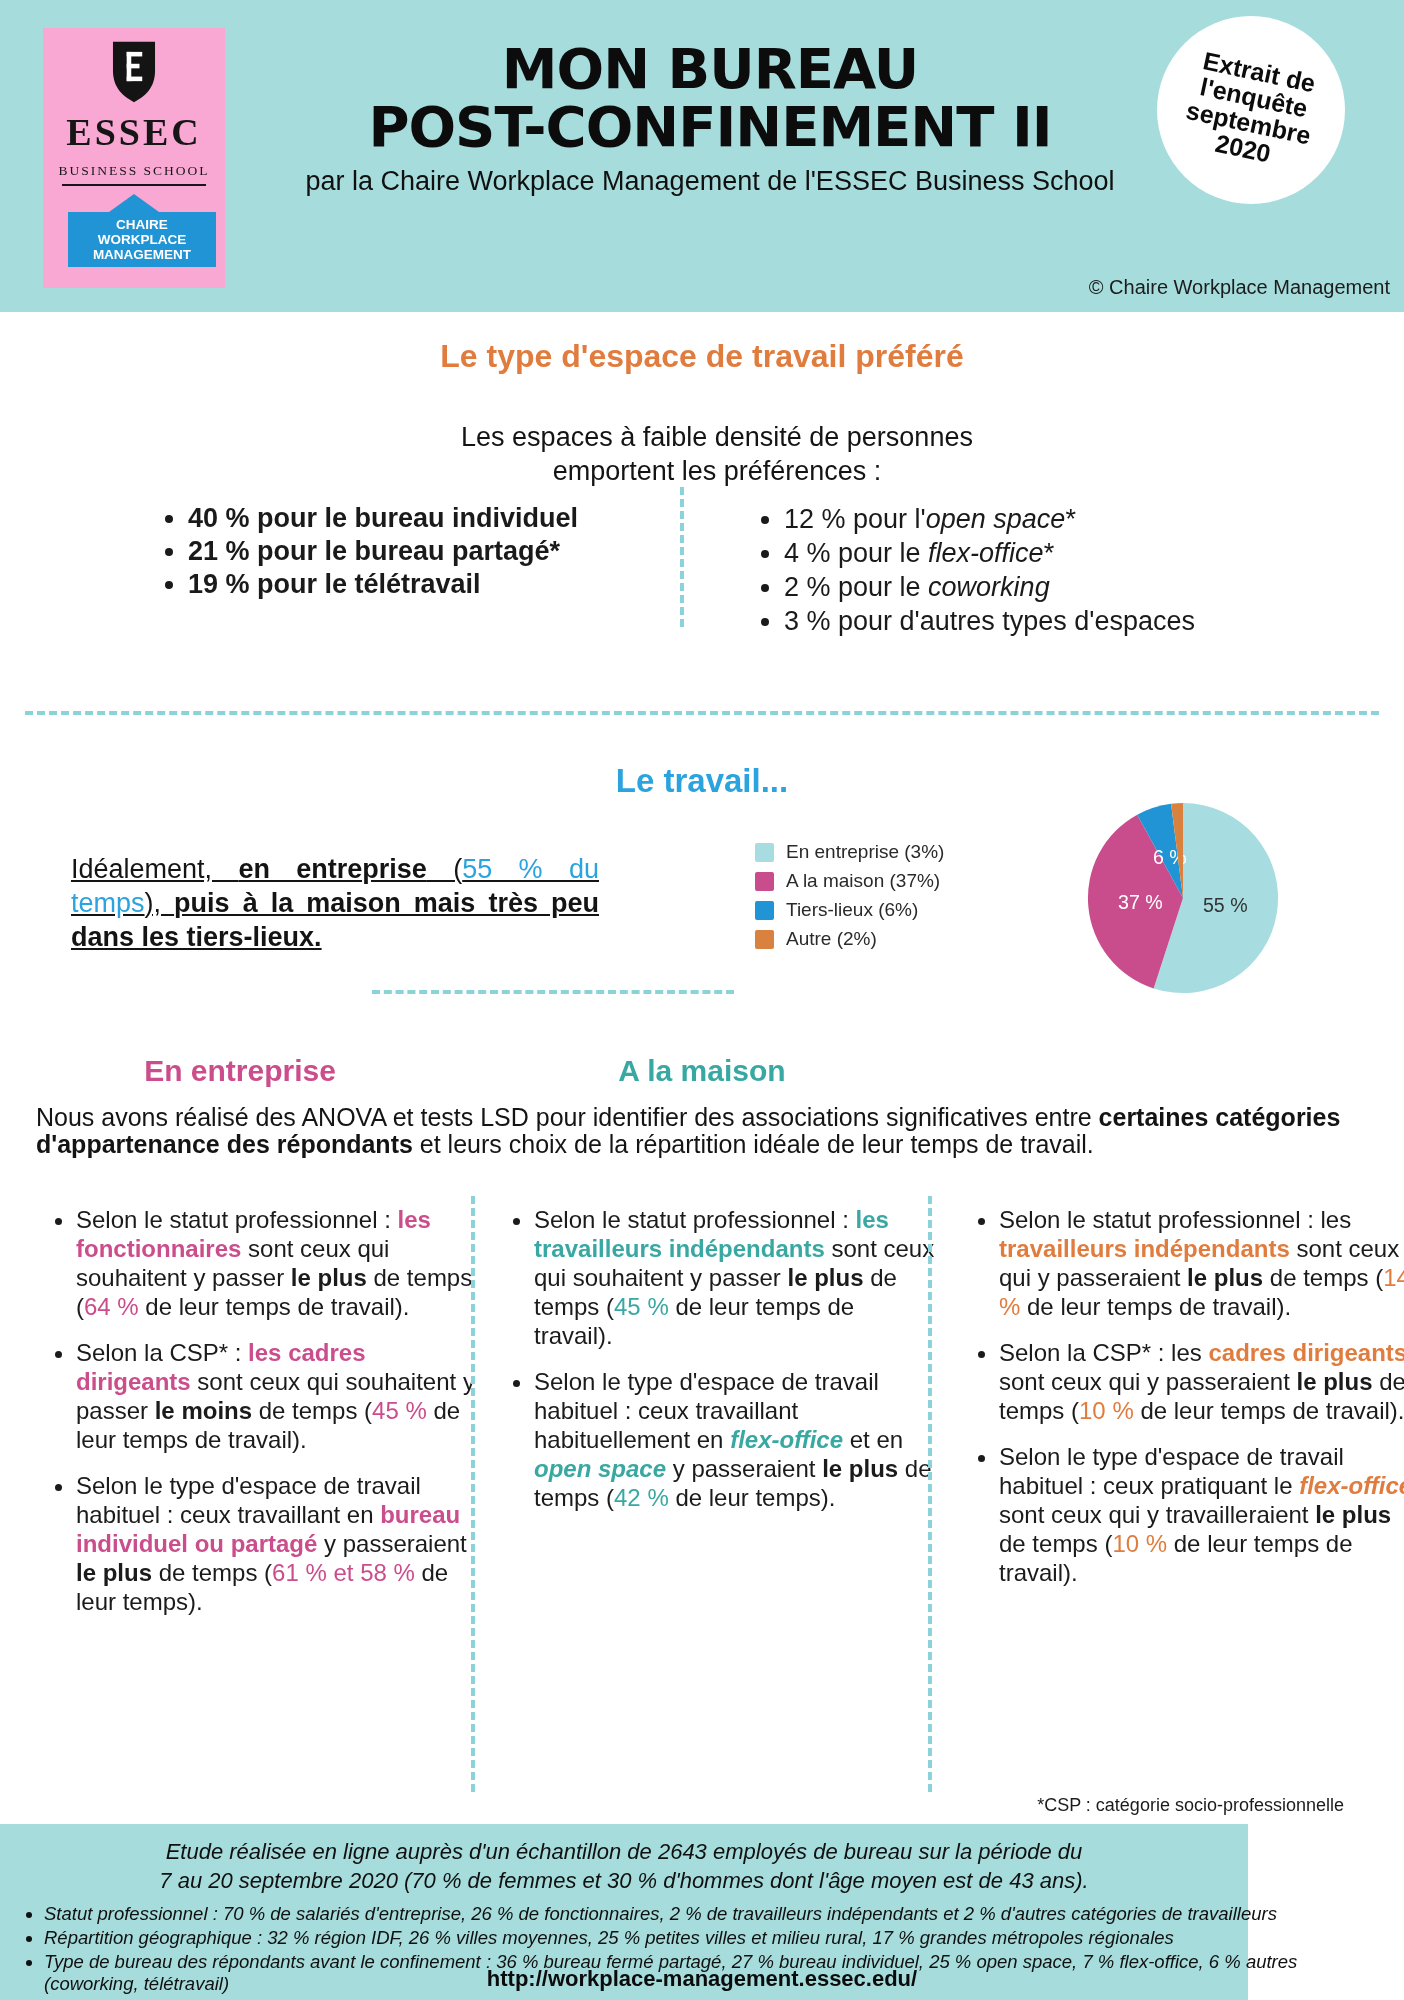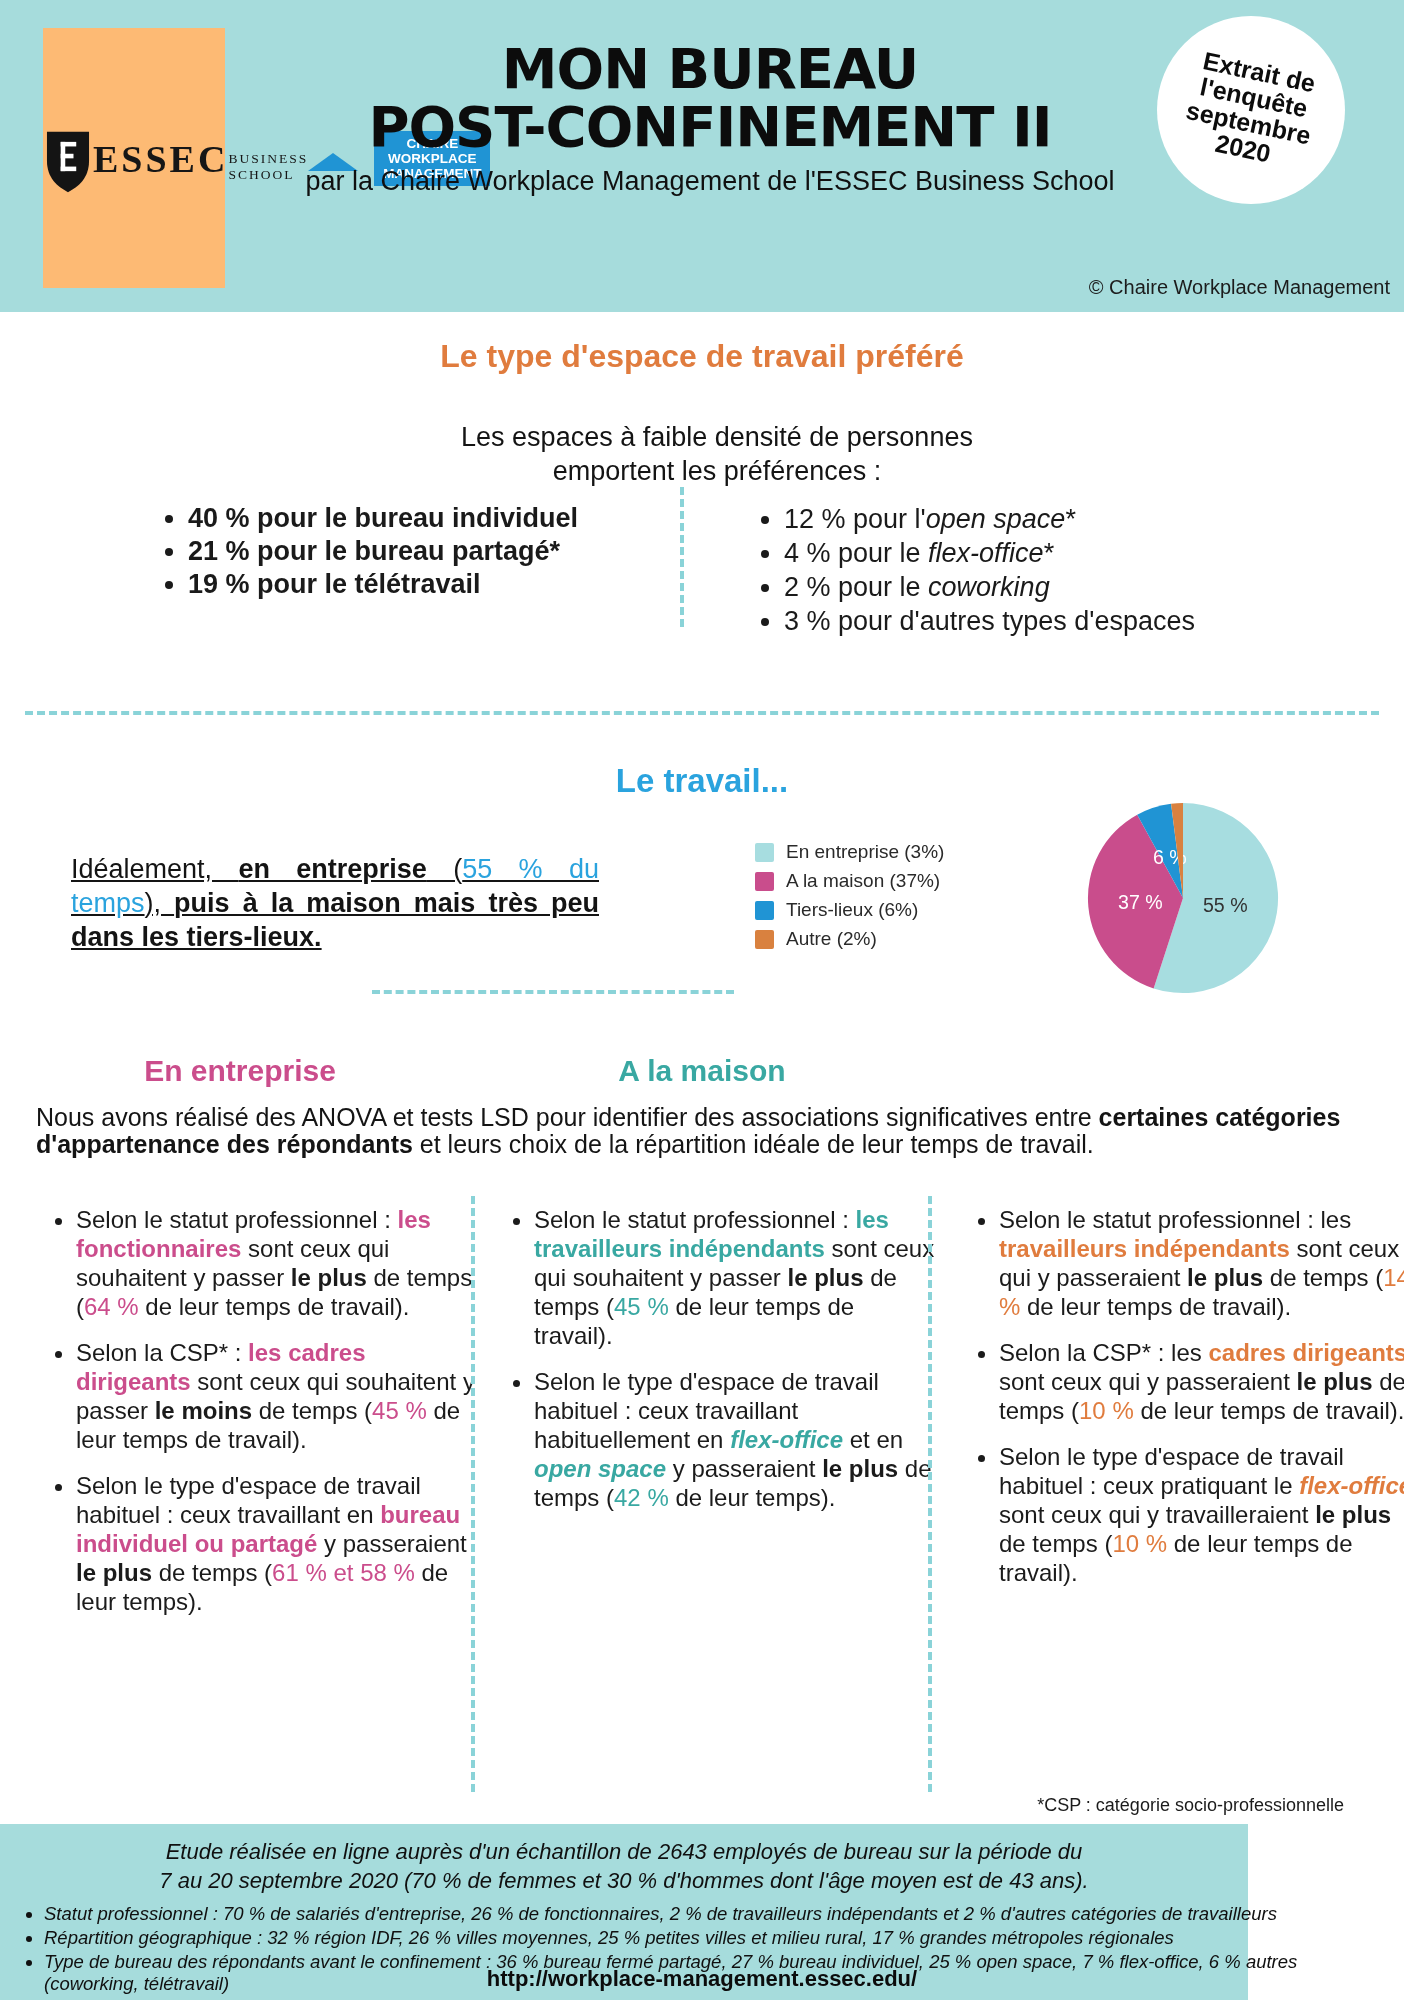--- a/index.html
+++ b/index.html
@@ -9,27 +9,27 @@
 
   
   .r-b{font-weight:700;}
   .r-a{font-weight:700;color:var(--acc);}
   .r-p{color:var(--acc);}
   .r-i{font-style:italic;}
   .r-ai{font-style:italic;font-weight:700;color:var(--acc);}
 
   
   .header{left:0;top:0;width:1404px;height:312px;}
-  .logo-card{left:43px;top:28px;width:182px;height:260px;background:#fdba74;
-             display:flex;flex-direction:row;align-items:center;}
+  .logo-card{left:43px;top:28px;width:182px;height:260px;background:#f9a8d4;
+             display:flex;flex-direction:column;align-items:center;}
   .logo-shield{margin-top:12px;}
   .logo-brand{font-family:"Liberation Serif",serif;font-weight:700;font-size:38px;
               letter-spacing:3px;color:#161616;margin-top:2px;}
   .logo-sub{font-family:"Liberation Serif",serif;font-size:13.5px;letter-spacing:2px;
-            color:#161616;margin-top:17px;}
+            color:#161616;margin-top:9px;}
   .logo-rule{width:144px;border-top:2px solid #161616;margin-top:5px;}
   .logo-arrow{width:0;height:0;border-left:25px solid transparent;border-right:25px solid transparent;
               border-bottom:18px solid var(--acc);margin-top:8px;}
   .logo-box{background:var(--acc);color:#fff;font-weight:700;font-size:13.5px;line-height:15px;
             text-align:center;padding:5px 9px;margin-top:0;}
   .title-wrap{left:230px;top:40px;width:960px;text-align:center;}
   .title{font-family:"DejaVu Sans",sans-serif;font-weight:700;font-size:56px;line-height:58px;
          letter-spacing:-1px;color:#0c0c0c;}
   .subtitle{margin-top:10px;font-size:27px;color:#101010;}
   .badge{left:1157px;top:16px;width:188px;height:188px;border-radius:50%;background:#fff;

